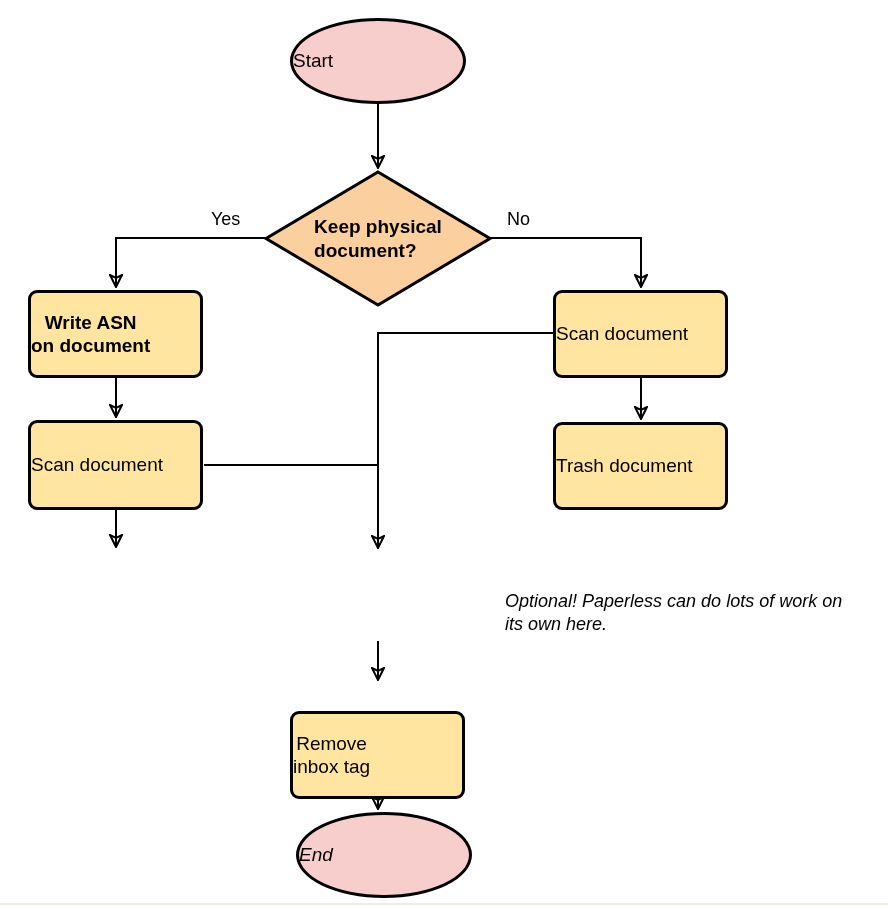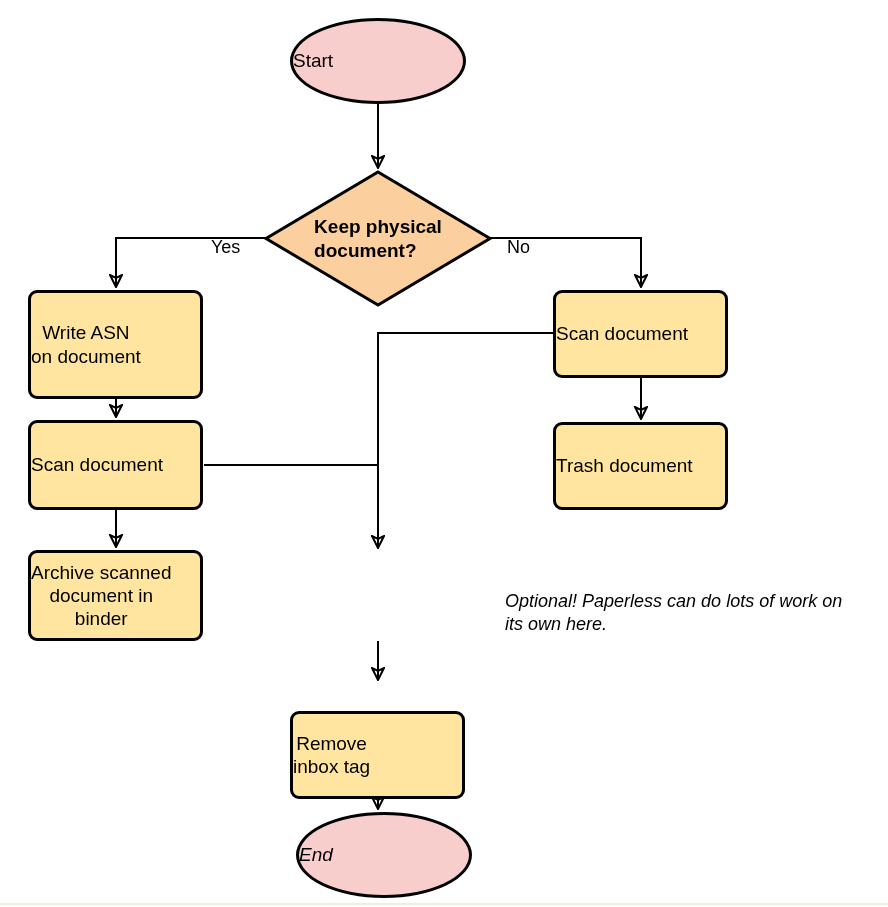--- a/index.html
+++ b/index.html
@@ -75,21 +75,20 @@
     text-align: left;
     font-size: 19px;
     line-height: 1.22;
     white-space: pre-line;
     font-weight: bold;
   }
   .edge-label {
     position: absolute;
     font-size: 18px;
     line-height: 1.1;
-    margin-top: 28px;
   }
   .note {
     position: absolute;
     left: 481px;
     top: 590px;
     width: 406px;
     font-size: 18px;
     font-style: italic;
     line-height: 1.3;
     white-space: pre-line;
@@ -135,34 +134,29 @@
     <svg viewBox="0 0 230 139" xmlns="http://www.w3.org/2000/svg">
       <polygon points="115,3 227,69.5 115,136 3,69.5"></polygon>
     </svg>
     <div class="decision-label">Keep physical
 document?</div>
   </div>
 
   <div class="edge-label" style="left:211px; top:210px;">Yes</div>
   <div class="edge-label" style="left:507px; top:210px;">No</div>
 
-  <div class="node process" style="left:28px; top:290px; width:175px; height:109px;">
+  <div class="node process" style="left:28px; top:290px; width:175px; height:88px;font-weight:bold;">
     <span class="label">Write ASN
 on document</span>
   </div>
 
   <div class="node process" style="left:28px; top:420px; width:175px; height:90px;">
     <span class="label">Scan document</span>
   </div>
 
-  <div class="node process" style="left:28px; top:550px; width:175px; height:91px;">
-    <span class="label">Archive scanned
-document in
-binder</span>
-  </div>
 
   <div class="node process" style="left:553px; top:290px; width:175px; height:88px;">
     <span class="label">Scan document</span>
   </div>
 
   <div class="node process" style="left:553px; top:422px; width:175px; height:88px;">
     <span class="label">Trash document</span>
   </div>
 
 

